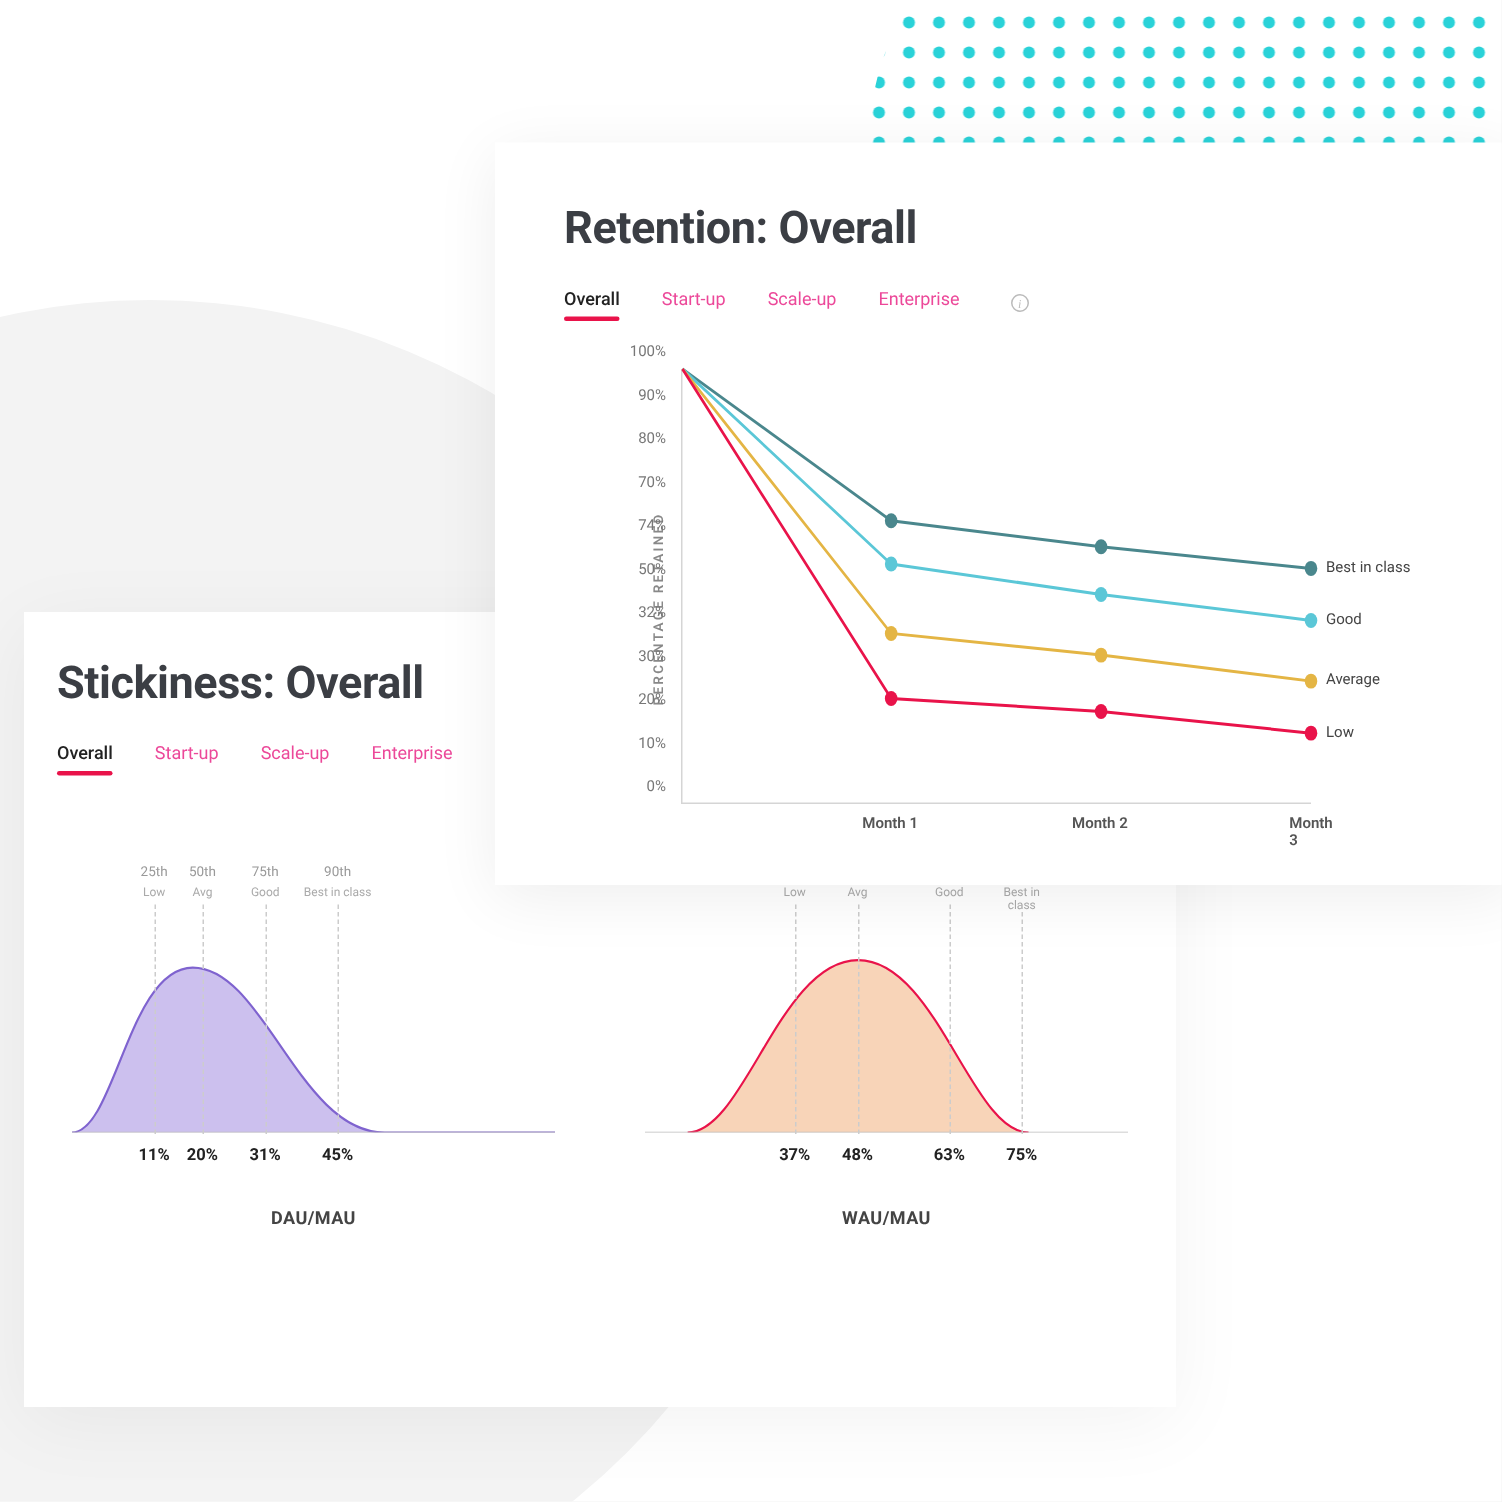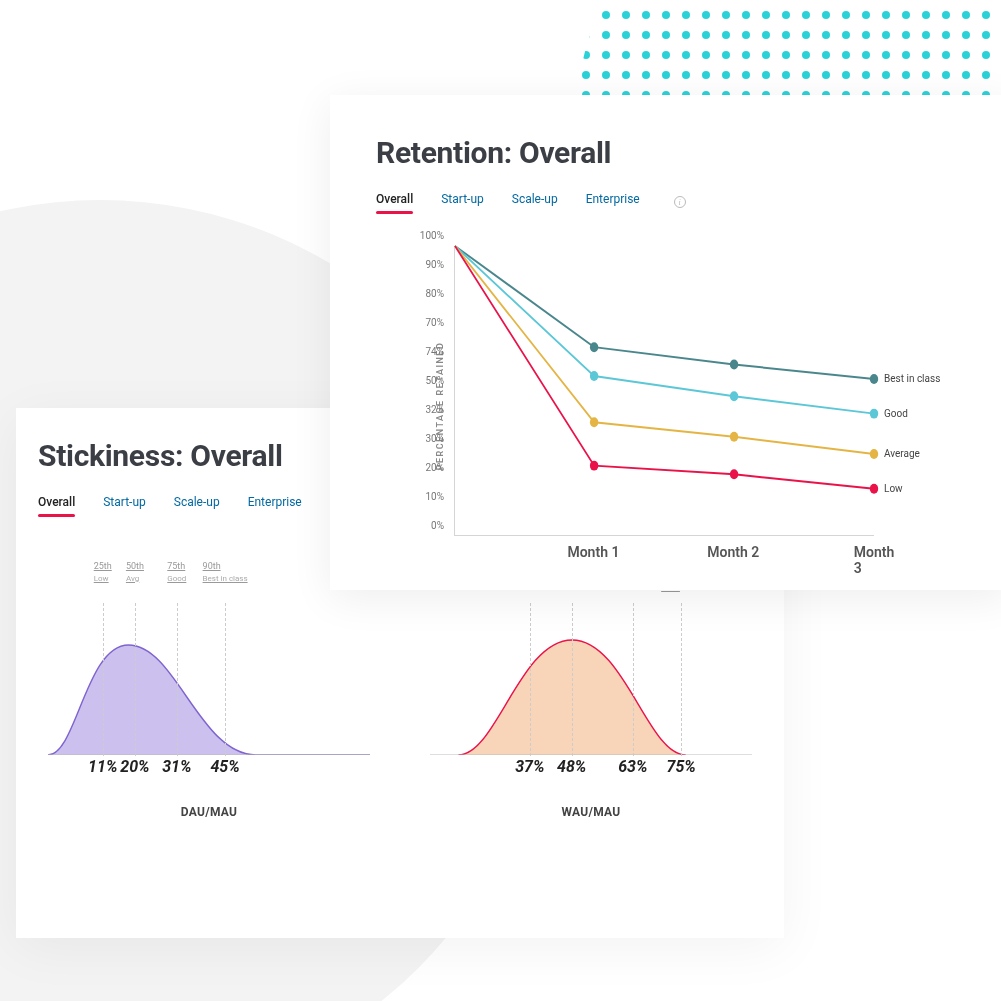--- a/index.html
+++ b/index.html
@@ -71,21 +71,21 @@
     gap: 28px;
     font-size: 12px;
     color: #555;
     margin-bottom: 34px;
     align-items: center;
   }
   .tab {
     cursor: pointer;
     padding-bottom: 6px;
     position: relative;
-    color: #0369a1;
+    color: #ec4899;
   }
   .tab.active {
     color: #222;
     font-weight: 500;
   }
   .tab.active::after {
     content: "";
     position: absolute;
     left: 0; right: 0; bottom: -2px;
     height: 3px;
@@ -152,21 +152,21 @@
   .x-ticks {
     position: absolute;
     left: 40px;
     right: 0;
     bottom: 0;
     height: 30px;
   }
   .x-tick {
     position: absolute;
     transform: translateX(-50%);
-    font-size: 14px;
+    font-size: 10px;
     color: #555;
     font-weight: 600;
     top: 8px;
   }
 
   
   .dists {
     display: flex;
     gap: 60px;
     margin-top: 90px;
@@ -186,42 +186,41 @@
   }
   .guide-line {
     position: absolute;
     top: 42px;
     bottom: 0;
     width: 0;
     border-left: 1px dashed #ccc;
   }
   .guide-label {
     position: absolute;
-    top: 0;
+    top: 16px;
     transform: translateX(-50%);
+    text-align: center;
     font-size: 9px;
     color: #999;
     line-height: 1.2;
     white-space: nowrap;
-    text-decoration: underline;
   }
   .guide-label .sub {
     display: block;
     font-size: 8px;
     color: #aaa;
     margin-top: 2px;
   }
   .guide-val {
     position: absolute;
     bottom: -20px;
     transform: translateX(-50%);
-    font-size: 16px;
+    font-size: 11px;
     font-weight: 700;
     color: #222;
-    font-style: italic;
   }
   .dist-title {
     text-align: center;
     font-size: 12px;
     font-weight: 700;
     color: #444;
     margin-top: 50px;
     letter-spacing: 0.3px;
   }
 

